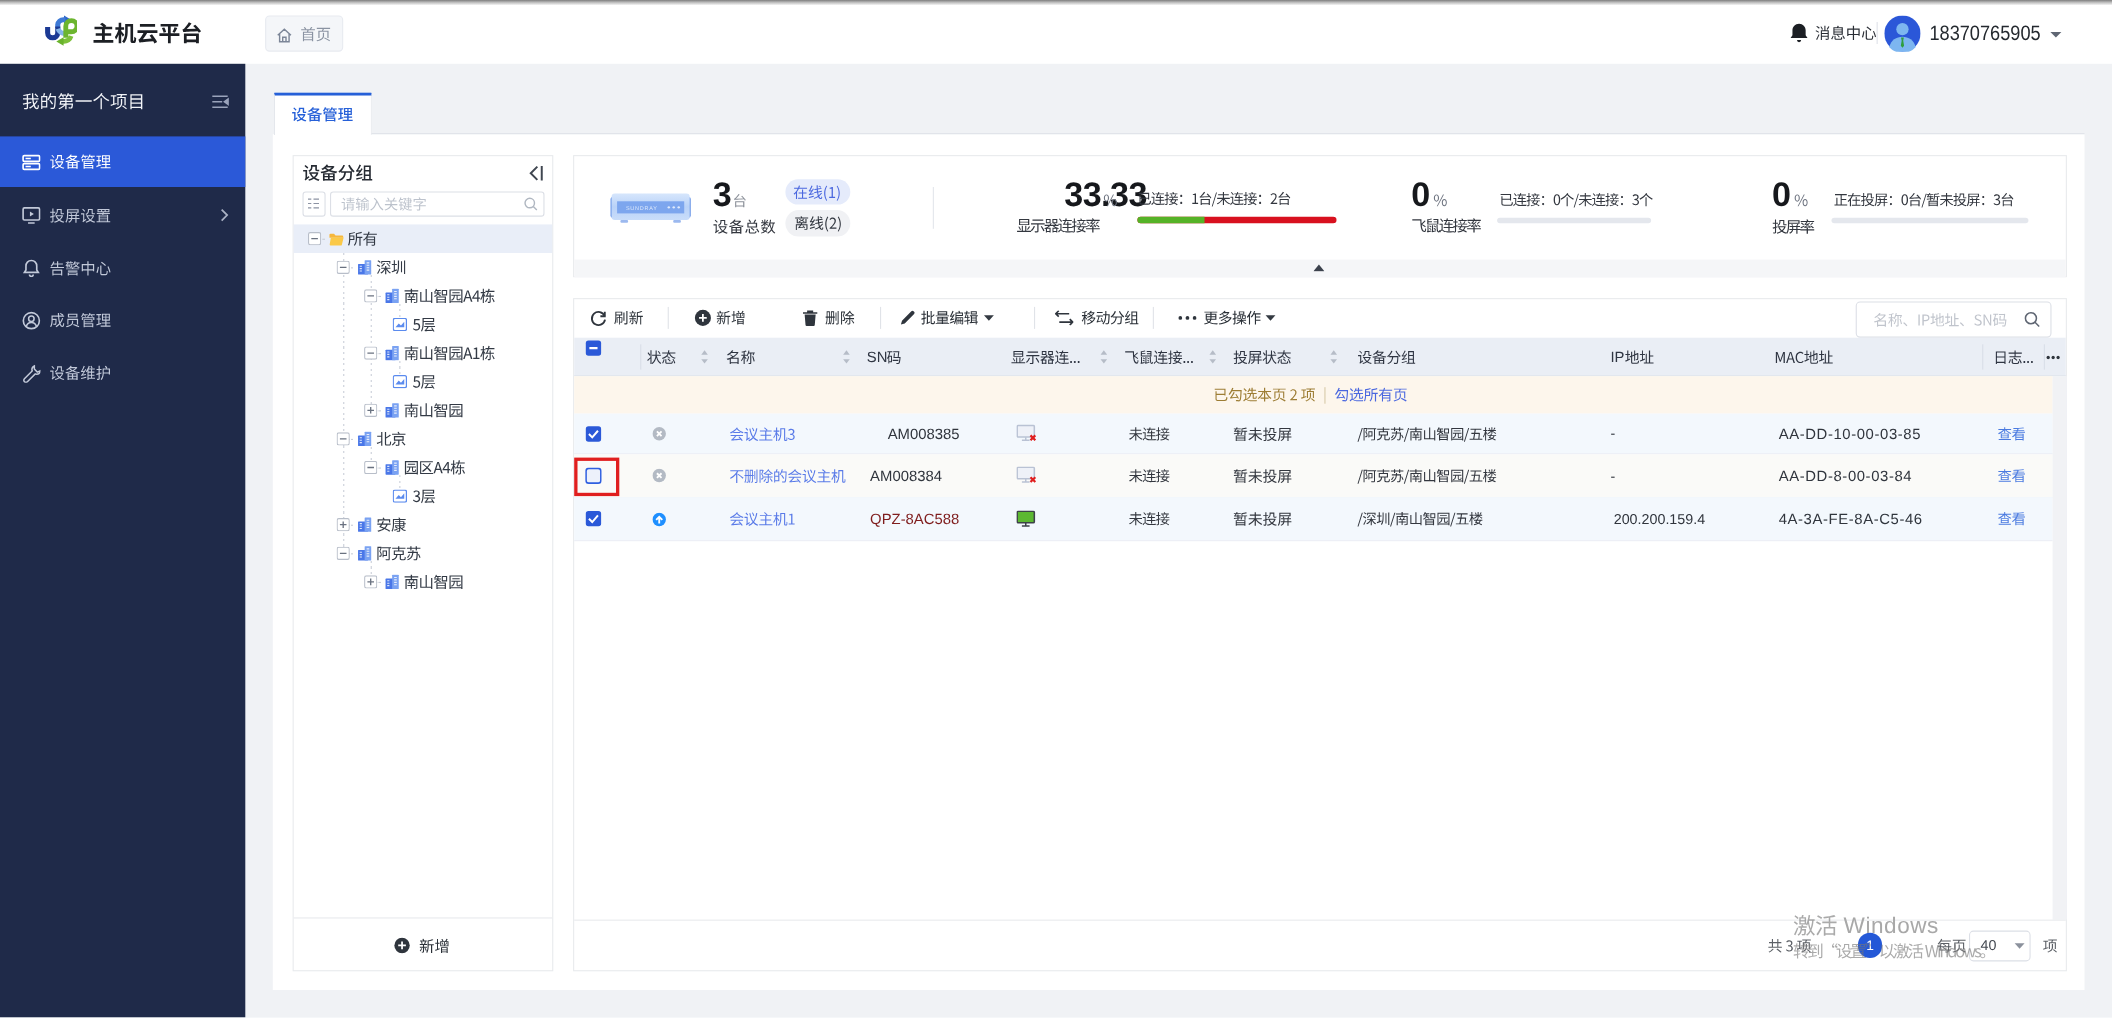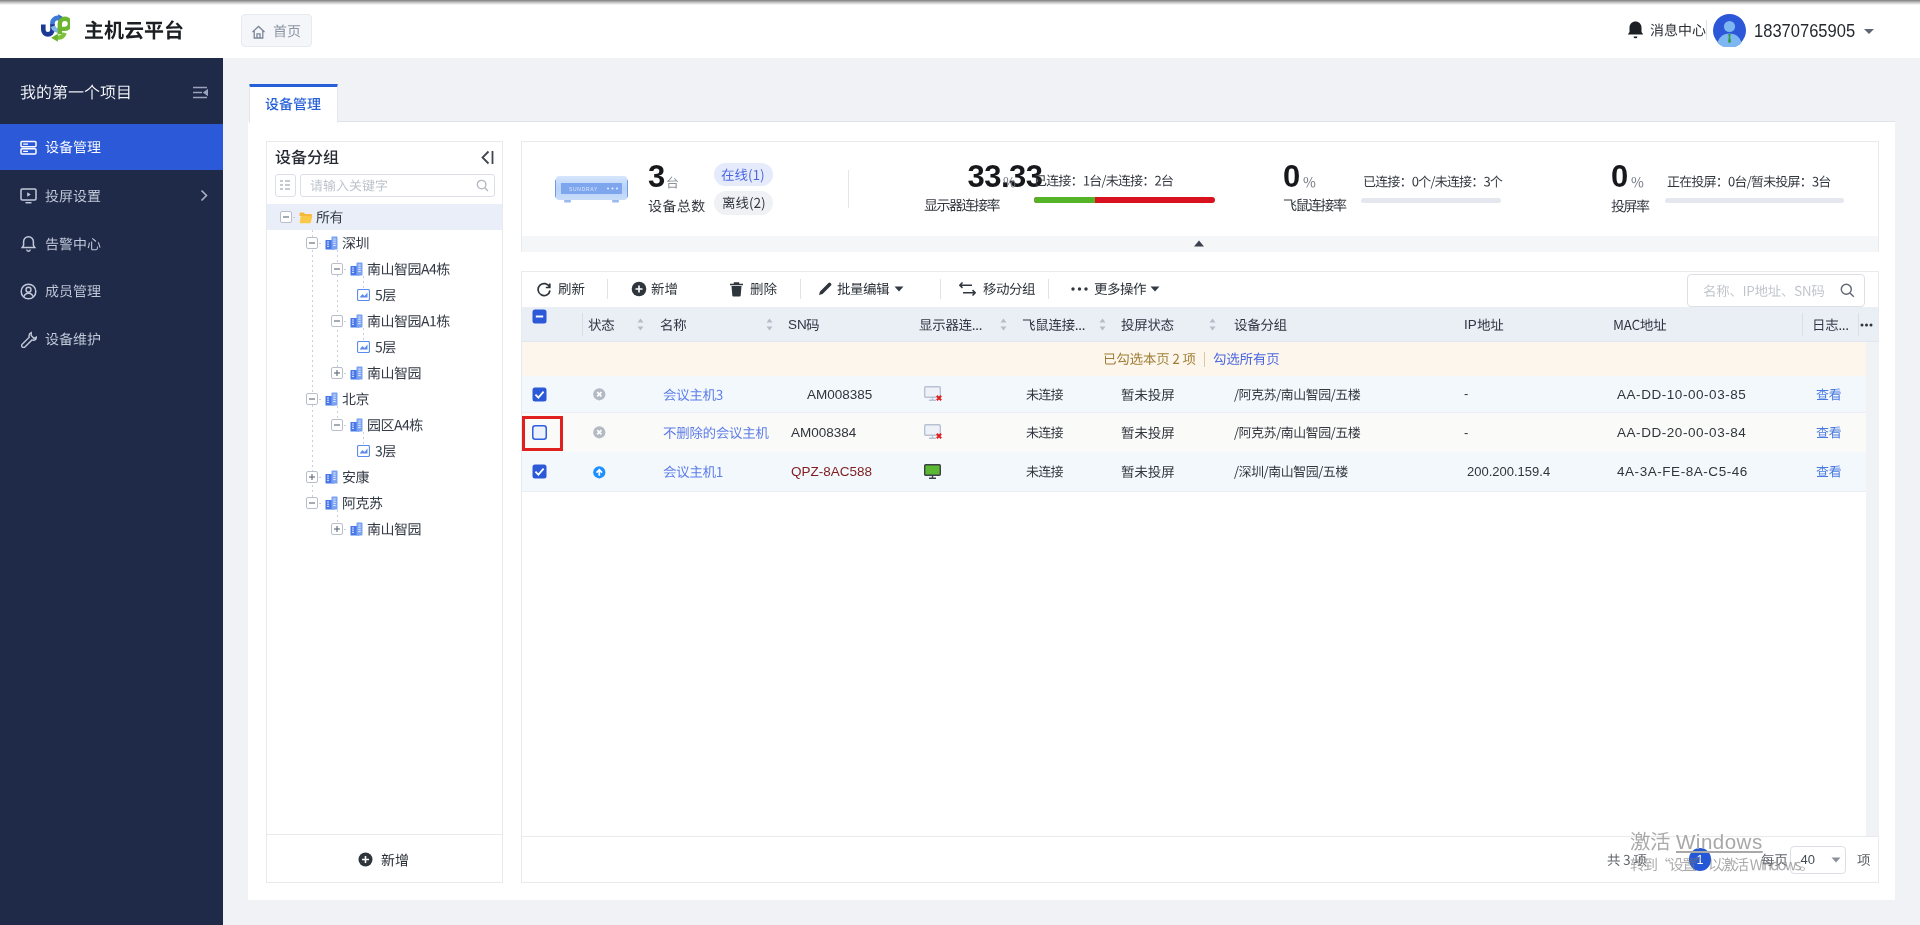--- a/index.html
+++ b/index.html
@@ -825,21 +825,21 @@
     <svg width="55" height="14" viewBox="0 -11.9 55 14" style="display:block;overflow:visible;">
       <path d="M7.6 -10.4V-8.4C7.6 -7.3 7.5 -5.8 6.7 -4.8C6.9 -4.7 7.3 -4.4 7.4 -4.2C8.2 -5.1 8.4 -6.4 8.5 -7.5H10.3V-4.3H11.3V-7.5H12.8V-8.3H8.5V-8.4V-9.7C9.9 -9.9 11.4 -10.1 12.5 -10.4L11.9 -11.2C10.9 -10.8 9.1 -10.6 7.6 -10.4ZM3.3 -1.3H10.2V-0.2H3.3ZM3.3 -2.1V-3.2H10.2V-2.1ZM2.4 -4.0V1.1H3.3V0.6H10.2V1.1H11.2V-4.0ZM0.7 -6.0 0.8 -5.1 3.9 -5.5V-4.2H4.9V-5.6L6.9 -5.8L6.9 -6.6L4.9 -6.4V-7.4H7.0V-8.2H4.9V-9.1H3.9V-8.2H2.2C2.6 -8.6 2.9 -9.1 3.3 -9.6H7.0V-10.4H3.8L4.2 -11.1L3.2 -11.4C3.0 -11.1 2.9 -10.7 2.7 -10.4H0.7V-9.6H2.2C1.9 -9.2 1.7 -8.8 1.6 -8.7C1.3 -8.4 1.1 -8.2 0.9 -8.1C1.0 -7.8 1.1 -7.4 1.2 -7.2C1.3 -7.3 1.7 -7.4 2.3 -7.4H3.9V-6.3Z M19.6 -11.3V-9.1H15.2V-8.1H19.6V-5.8H14.2V-4.8H19.0C17.8 -3.1 15.7 -1.4 13.9 -0.5C14.1 -0.3 14.4 0.1 14.6 0.3C16.4 -0.6 18.3 -2.2 19.6 -4.0V1.1H20.7V-4.0C22.0 -2.2 23.9 -0.6 25.7 0.3C25.9 0.1 26.2 -0.3 26.4 -0.5C24.6 -1.4 22.5 -3.1 21.2 -4.8H26.1V-5.8H20.7V-8.1H25.2V-9.1H20.7V-11.3Z M29.3 -11.3V-8.6H27.4V-7.7H29.3V-4.7C28.5 -4.5 27.8 -4.3 27.3 -4.2L27.6 -3.2L29.3 -3.7V-0.2C29.3 -0.0 29.2 0.0 29.0 0.1C28.8 0.1 28.2 0.1 27.6 0.0C27.7 0.3 27.9 0.7 27.9 1.0C28.9 1.0 29.4 1.0 29.8 0.8C30.1 0.6 30.3 0.4 30.3 -0.2V-4.0L31.7 -4.4L31.5 -5.4L30.3 -5.0V-7.7H31.9V-8.6H30.3V-11.3ZM33.2 -10.9V-9.4C33.2 -8.4 33.0 -7.3 31.4 -6.5C31.6 -6.3 32.0 -5.9 32.1 -5.7C33.8 -6.7 34.1 -8.1 34.1 -9.3V-9.9H36.5V-7.7C36.5 -6.7 36.7 -6.3 37.7 -6.3C37.8 -6.3 38.6 -6.3 38.8 -6.3C39.1 -6.3 39.4 -6.3 39.5 -6.4C39.5 -6.6 39.5 -7.0 39.4 -7.3C39.3 -7.2 39.0 -7.2 38.8 -7.2C38.6 -7.2 37.9 -7.2 37.7 -7.2C37.5 -7.2 37.5 -7.3 37.5 -7.7V-10.9ZM37.4 -4.4C36.9 -3.4 36.2 -2.5 35.3 -1.8C34.4 -2.6 33.7 -3.4 33.3 -4.4ZM31.9 -5.4V-4.4H32.4L32.3 -4.4C32.8 -3.1 33.5 -2.1 34.5 -1.3C33.4 -0.6 32.1 -0.1 30.8 0.2C31.0 0.4 31.2 0.8 31.3 1.1C32.7 0.8 34.1 0.2 35.3 -0.6C36.4 0.2 37.6 0.8 39.1 1.1C39.2 0.8 39.5 0.4 39.7 0.2C38.4 -0.1 37.2 -0.6 36.2 -1.2C37.3 -2.2 38.2 -3.5 38.8 -5.1L38.1 -5.4L38.0 -5.4Z M44.9 -7.1C45.2 -6.7 45.5 -6.1 45.7 -5.8L46.6 -6.1C46.5 -6.5 46.1 -7.0 45.8 -7.4ZM43.0 -9.8H51.2V-8.4H43.0ZM42.0 -10.7V-6.2C42.0 -4.2 41.9 -1.4 40.6 0.6C40.9 0.7 41.3 0.9 41.5 1.1C42.9 -0.9 43.0 -4.0 43.0 -6.2V-7.5H52.3V-10.7ZM50.2 -7.4C50.0 -6.9 49.6 -6.2 49.3 -5.7H43.6V-4.8H45.7V-3.5L45.7 -3.0H43.3V-2.1H45.6C45.3 -1.2 44.7 -0.3 43.1 0.4C43.3 0.5 43.7 0.9 43.8 1.1C45.7 0.3 46.4 -0.9 46.6 -2.1H49.4V1.1H50.4V-2.1H53.0V-3.0H50.4V-4.8H52.6V-5.7H50.3C50.6 -6.1 50.9 -6.6 51.2 -7.1ZM49.4 -3.0H46.7L46.7 -3.5V-4.8H49.4Z" fill="#33373f"></path>
     </svg>
   </div>
 <div class="a" style="left:1234.0px;top:426.0px;">
     <svg width="128" height="14" viewBox="0 -11.4 128 14" style="display:block;overflow:visible;">
       <path d="M0.1 2.3H1.0L4.9 -10.3H4.0Z M9.5 -10.0V-9.1H15.1V-0.2C15.1 0.1 15.0 0.2 14.7 0.2C14.4 0.2 13.4 0.2 12.4 0.1C12.6 0.4 12.7 0.8 12.7 1.0C14.1 1.0 14.9 1.0 15.3 0.9C15.8 0.8 16.0 0.5 16.0 -0.2V-9.1H17.1V-10.0ZM10.0 -7.3V-1.6H10.8V-2.6H13.7V-7.3ZM10.8 -6.4H12.8V-3.4H10.8ZM5.6 -10.4V1.0H6.5V-9.5H8.2C8.0 -8.6 7.6 -7.5 7.2 -6.5C8.1 -5.5 8.4 -4.6 8.4 -3.9C8.4 -3.5 8.3 -3.1 8.1 -3.0C8.0 -2.9 7.9 -2.9 7.7 -2.9C7.5 -2.8 7.2 -2.9 6.9 -2.9C7.1 -2.6 7.2 -2.2 7.2 -2.0C7.5 -2.0 7.8 -2.0 8.1 -2.0C8.3 -2.1 8.6 -2.1 8.7 -2.3C9.1 -2.5 9.2 -3.1 9.2 -3.8C9.2 -4.6 9.0 -5.6 8.1 -6.6C8.5 -7.7 9.0 -9.0 9.4 -10.0L8.8 -10.4L8.6 -10.4Z M20.4 -6.4H26.8V-4.3H20.4ZM23.1 -10.9V-9.6H18.0V-8.7H23.1V-7.3H19.4V-3.4H21.5C21.2 -1.6 20.5 -0.4 17.7 0.2C17.9 0.4 18.1 0.8 18.2 1.1C21.4 0.3 22.2 -1.1 22.5 -3.4H24.5V-0.5C24.5 0.6 24.8 0.9 26.0 0.9C26.3 0.9 27.8 0.9 28.1 0.9C29.2 0.9 29.4 0.4 29.6 -1.5C29.3 -1.6 28.9 -1.8 28.7 -1.9C28.6 -0.3 28.5 -0.0 28.0 -0.0C27.6 -0.0 26.4 -0.0 26.1 -0.0C25.5 -0.0 25.5 -0.1 25.5 -0.5V-3.4H27.8V-7.3H24.1V-8.7H29.2V-9.6H24.1V-10.9Z M32.4 -4.2C32.0 -3.3 31.3 -2.2 30.5 -1.5L31.3 -1.0C32.1 -1.7 32.7 -2.9 33.2 -3.8ZM39.7 -3.9C40.3 -3.0 40.9 -1.8 41.1 -1.0L42.0 -1.4C41.7 -2.1 41.1 -3.3 40.6 -4.2ZM31.3 -6.2V-5.2H34.9C34.6 -2.8 33.7 -0.8 30.6 0.3C30.8 0.5 31.1 0.8 31.2 1.1C34.5 -0.2 35.5 -2.5 35.9 -5.2H38.6C38.5 -1.8 38.3 -0.4 38.0 -0.1C37.9 0.1 37.8 0.1 37.6 0.1C37.3 0.1 36.7 0.1 36.0 0.0C36.1 0.3 36.2 0.7 36.2 0.9C36.9 0.9 37.6 1.0 38.0 0.9C38.4 0.9 38.7 0.8 38.9 0.5C39.3 -0.0 39.5 -1.5 39.7 -5.7C39.7 -5.8 39.7 -6.2 39.7 -6.2H36.0L36.1 -7.5H35.1L35.0 -6.2ZM37.9 -10.9V-9.7H34.3V-10.9H33.3V-9.7H30.4V-8.8H33.3V-7.3H34.3V-8.8H37.9V-7.3H38.9V-8.8H41.8V-9.7H38.9V-10.9Z M42.2 2.3H43.1L47.0 -10.3H46.1Z M50.8 -6.0C51.1 -5.5 51.5 -4.8 51.6 -4.4L52.4 -4.7C52.3 -5.1 51.9 -5.8 51.6 -6.2ZM52.6 -10.9V-9.6H47.5V-8.7H52.6V-7.3H48.2V1.0H49.2V-6.4H57.2V-0.1C57.2 0.1 57.2 0.2 56.9 0.2C56.7 0.2 55.9 0.2 55.1 0.2C55.2 0.4 55.4 0.8 55.4 1.0C56.5 1.0 57.2 1.0 57.7 0.9C58.1 0.7 58.2 0.5 58.2 -0.1V-7.3H53.7V-8.7H58.9V-9.6H53.7V-10.9ZM54.8 -6.3C54.6 -5.7 54.2 -4.9 53.9 -4.4H50.2V-3.6H52.7V-2.3H49.9V-1.5H52.7V0.8H53.6V-1.5H56.5V-2.3H53.6V-3.6H56.3V-4.4H54.7C55.0 -4.9 55.3 -5.4 55.6 -6.0Z M60.6 -8.2V0.0H69.8V1.0H70.8V-8.2H69.8V-1.0H66.2V-10.8H65.2V-1.0H61.6V-8.2Z M79.7 -9.0H82.4V-6.2H79.7ZM78.8 -9.9V-5.3H83.3V-9.9ZM75.2 -1.5H81.2V-0.2H75.2ZM75.2 -2.3V-3.5H81.2V-2.3ZM74.2 -4.3V1.0H75.2V0.6H81.2V1.0H82.2V-4.3ZM73.8 -11.0C73.5 -10.0 73.0 -9.0 72.3 -8.3C72.6 -8.2 72.9 -8.0 73.1 -7.9C73.4 -8.2 73.7 -8.6 73.9 -9.0H75.0V-8.3L75.0 -7.8H72.3V-7.0H74.9C74.6 -6.2 73.9 -5.4 72.2 -4.7C72.4 -4.5 72.7 -4.2 72.8 -4.0C74.2 -4.6 75.0 -5.4 75.4 -6.1C76.1 -5.7 77.1 -5.0 77.5 -4.7L78.1 -5.3C77.8 -5.6 76.3 -6.5 75.7 -6.8L75.8 -7.0H78.2V-7.8H76.0L76.0 -8.3V-9.0H77.9V-9.8H74.3C74.5 -10.1 74.6 -10.5 74.7 -10.8Z M87.6 -8.1V-7.3H93.8V-8.1ZM86.8 -5.9V-5.0H88.9C88.7 -3.2 88.3 -2.1 86.5 -1.5C86.7 -1.4 87.0 -1.1 87.1 -0.8C89.1 -1.6 89.6 -2.8 89.8 -5.0H91.3V-2.4C91.3 -1.5 91.5 -1.2 92.4 -1.2C92.6 -1.2 93.5 -1.2 93.7 -1.2C94.4 -1.2 94.6 -1.6 94.7 -3.0C94.4 -3.1 94.1 -3.2 93.9 -3.3C93.9 -2.2 93.8 -2.0 93.6 -2.0C93.4 -2.0 92.6 -2.0 92.5 -2.0C92.2 -2.0 92.1 -2.1 92.1 -2.4V-5.0H94.6V-5.9ZM85.3 -10.3V1.0H86.2V0.4H95.2V1.0H96.2V-10.3ZM86.2 -0.5V-9.4H95.2V-0.5Z M96.8 2.3H97.7L101.6 -10.3H100.7Z M103.6 -5.9V-4.9H106.0C105.7 -3.4 105.5 -1.8 105.2 -0.6H102.0V0.3H113.6V-0.6H110.9C111.1 -2.3 111.3 -4.4 111.4 -5.8L110.7 -5.9L110.5 -5.9H107.2L107.6 -8.7H112.7V-9.7H102.8V-8.7H106.6C106.4 -7.8 106.3 -6.8 106.2 -5.9ZM106.3 -0.6C106.5 -1.8 106.8 -3.3 107.0 -4.9H110.3C110.2 -3.7 110.1 -2.0 109.9 -0.6Z M119.2 -10.2C119.6 -9.7 120.0 -8.9 120.2 -8.4L121.0 -8.9C120.8 -9.3 120.3 -10.0 120.0 -10.6ZM124.6 -10.7C124.4 -10.1 123.9 -9.3 123.6 -8.8L124.2 -8.4C124.6 -8.9 125.1 -9.7 125.5 -10.3ZM121.8 -10.9V-8.4H118.7V-7.6H121.2C120.4 -6.8 119.3 -6.0 118.4 -5.6C118.6 -5.4 118.8 -5.1 119.0 -4.9C119.9 -5.4 121.0 -6.2 121.8 -7.1V-5.0H122.7V-7.1C123.6 -6.3 124.7 -5.4 125.6 -4.9C125.7 -5.2 126.0 -5.5 126.2 -5.7C125.3 -6.1 124.1 -6.8 123.4 -7.6H125.9V-8.4H122.7V-10.9ZM123.7 -3.0C123.4 -2.2 123.0 -1.7 122.4 -1.2C121.9 -1.4 121.3 -1.6 120.7 -1.8C120.9 -2.2 121.2 -2.6 121.4 -3.0ZM119.3 -1.4C120.1 -1.2 120.8 -0.9 121.5 -0.7C120.7 -0.2 119.6 0.0 118.3 0.2C118.4 0.4 118.6 0.8 118.7 1.0C120.3 0.8 121.6 0.4 122.6 -0.2C123.6 0.2 124.5 0.6 125.2 1.0L125.9 0.3C125.2 -0.1 124.3 -0.4 123.4 -0.8C124.0 -1.4 124.4 -2.1 124.7 -3.0H126.1V-3.8H121.9C122.0 -4.2 122.2 -4.5 122.3 -4.8L121.3 -5.0C121.2 -4.6 121.0 -4.2 120.8 -3.8H118.5V-3.0H120.4C120.0 -2.4 119.7 -1.9 119.3 -1.4ZM116.1 -10.9V-8.4H114.5V-7.5H116.1C115.7 -5.7 115.0 -3.7 114.2 -2.6C114.4 -2.3 114.6 -1.9 114.7 -1.6C115.2 -2.4 115.7 -3.7 116.1 -5.0V1.0H117.0V-5.8C117.3 -5.1 117.7 -4.4 117.9 -4.0L118.5 -4.7C118.3 -5.1 117.3 -6.5 117.0 -7.0V-7.5H118.3V-8.4H117.0V-10.9Z" fill="#33373f"></path>
     </svg>
   </div>
 <div class="a" style="top:424.5px;font:normal 13px Liberation Sans,sans-serif;color:#30353d;line-height:16px;white-space:nowrap;left:1464px;">-</div>
-<div class="a" style="top:424.0px;font:normal 13.5px Liberation Sans,sans-serif;color:#30353d;line-height:17px;white-space:nowrap;letter-spacing:0.55px;left:1617px;">AA-DD-20-00-03-84</div>
+<div class="a" style="top:424.0px;font:normal 13.5px Liberation Sans,sans-serif;color:#30353d;line-height:17px;white-space:nowrap;letter-spacing:0.55px;left:1617px;">AA-DD-8-00-03-84</div>
 <div class="a" style="left:1816.0px;top:426.0px;">
     <svg width="27" height="14" viewBox="0 -11.4 27 14" style="display:block;overflow:visible;">
       <path d="M3.8 -2.8H9.1V-1.7H3.8ZM3.8 -4.6H9.1V-3.5H3.8ZM2.9 -5.3V-1.0H10.1V-5.3ZM1.0 -0.3V0.6H12.1V-0.3ZM6.0 -10.9V-9.3H0.7V-8.4H4.9C3.8 -7.2 2.1 -6.1 0.5 -5.5C0.7 -5.3 1.0 -5.0 1.1 -4.7C2.9 -5.4 4.8 -6.8 6.0 -8.3V-5.7H6.9V-8.4C8.1 -6.9 10.1 -5.5 11.9 -4.8C12.0 -5.1 12.3 -5.5 12.5 -5.6C10.9 -6.1 9.1 -7.2 8.0 -8.4H12.3V-9.3H6.9V-10.9Z M17.0 -2.8H22.7V-1.9H17.0ZM17.0 -3.5V-4.4H22.7V-3.5ZM17.0 -1.2H22.7V-0.2H17.0ZM23.4 -10.8C21.4 -10.4 17.4 -10.2 14.2 -10.2C14.3 -10.0 14.4 -9.6 14.4 -9.4C15.6 -9.4 16.8 -9.5 18.0 -9.5C17.9 -9.2 17.8 -8.9 17.7 -8.6H14.4V-7.8H17.4C17.3 -7.5 17.2 -7.2 17.0 -6.9H13.5V-6.0H16.5C15.7 -4.7 14.6 -3.5 13.1 -2.6C13.3 -2.4 13.6 -2.1 13.8 -1.9C14.6 -2.4 15.4 -3.0 16.1 -3.8V1.1H17.0V0.5H22.7V1.1H23.7V-5.1H17.1C17.3 -5.4 17.5 -5.7 17.7 -6.0H24.9V-6.9H18.1C18.2 -7.2 18.4 -7.5 18.5 -7.8H24.2V-8.6H18.8L19.1 -9.6C21.0 -9.7 22.7 -9.9 24.1 -10.1Z" fill="#4a7ae0"></path>
     </svg>
   </div>
 <div class="a" style="left:521.5px;top:452.3px;width:1344.5px;height:39.19999999999999px;background:#f3f8fd;"></div>
 <div class="a" style="left:521.5px;top:491.0px;width:1344.5px;height:1px;background:#ebeef5;"></div>
 <div class="a" style="left:531.5px;top:464.4px;">
     <svg width="15" height="15" viewBox="0 0 15 15" style="display:block">
       <rect x="0.5" y="0.5" width="14" height="14" rx="2.5" fill="#2b59d8"></rect>
@@ -911,17 +911,17 @@
 <div class="a" style="left:1857.0px;top:852.8px;z-index:6;">
     <svg width="15" height="14" viewBox="0 -11.9 15 14" style="display:block;overflow:visible;">
       <path d="M8.3 -6.8V-3.9C8.3 -2.5 8.0 -0.8 4.3 0.3C4.5 0.5 4.8 0.8 4.9 1.0C8.8 -0.2 9.4 -2.1 9.4 -3.9V-6.8ZM9.3 -1.2C10.3 -0.6 11.7 0.4 12.3 1.1L13.0 0.4C12.3 -0.3 11.0 -1.2 9.9 -1.9ZM0.4 -2.5 0.6 -1.4C1.9 -1.8 3.5 -2.4 5.1 -3.0L5.0 -3.8L3.3 -3.3V-8.8H4.9V-9.7H0.6V-8.8H2.3V-3.0ZM5.6 -8.4V-2.1H6.6V-7.5H11.0V-2.1H12.0V-8.4H8.8C9.0 -8.8 9.3 -9.3 9.5 -9.8H12.9V-10.7H5.1V-9.8H8.3C8.1 -9.4 8.0 -8.9 7.8 -8.4Z" fill="#5c6066"></path>
     </svg>
   </div>
 <div class="a" style="left:1630.0px;top:830.8px;z-index:50;opacity:0.62;">
     <svg width="42" height="22" viewBox="0 -18.0 42 22" style="display:block;overflow:visible;">
       <path d="M7.0 -11.3H10.6V-9.7H7.0ZM7.0 -14.0H10.6V-12.4H7.0ZM1.3 -16.1C2.3 -15.4 3.5 -14.3 4.2 -13.5L5.1 -14.5C4.5 -15.3 3.2 -16.3 2.2 -17.0ZM0.7 -10.4C1.7 -9.8 3.0 -8.9 3.5 -8.2L4.5 -9.3C3.8 -9.9 2.6 -10.8 1.6 -11.4ZM0.9 0.5 2.2 1.3C3.0 -0.5 4.0 -3.0 4.8 -5.1L3.7 -5.9C2.9 -3.6 1.7 -1.0 0.9 0.5ZM14.2 -17.2C13.8 -14.0 13.1 -10.9 11.9 -8.9V-15.1H9.1L9.8 -17.0L8.2 -17.2C8.1 -16.6 7.9 -15.8 7.7 -15.1H5.7V-8.5H11.8C12.1 -8.3 12.6 -7.7 12.8 -7.5C13.1 -8.0 13.4 -8.7 13.7 -9.3C14.0 -7.4 14.5 -5.3 15.3 -3.3C14.5 -1.7 13.4 -0.3 11.9 0.7C12.2 0.9 12.7 1.4 12.9 1.7C14.2 0.7 15.2 -0.5 16.0 -1.9C16.7 -0.6 17.7 0.7 18.9 1.6C19.1 1.3 19.6 0.7 19.9 0.4C18.6 -0.6 17.5 -1.9 16.7 -3.4C17.8 -5.7 18.4 -8.5 18.7 -11.9H19.7V-13.3H14.9C15.2 -14.5 15.4 -15.7 15.6 -17.0ZM7.5 -8.1 8.0 -6.9H4.9V-5.7H6.9V-4.9C6.9 -3.4 6.6 -1.0 4.1 0.8C4.4 1.0 4.9 1.4 5.1 1.7C7.1 0.2 7.8 -1.5 8.1 -3.1H10.4C10.3 -1.1 10.2 -0.3 10.0 -0.1C9.9 0.1 9.7 0.1 9.5 0.1C9.2 0.1 8.5 0.1 7.8 0.0C8.0 0.4 8.1 0.9 8.2 1.3C8.9 1.4 9.7 1.3 10.1 1.3C10.6 1.3 10.9 1.1 11.2 0.8C11.6 0.4 11.7 -0.8 11.8 -3.8C11.8 -4.0 11.8 -4.4 11.8 -4.4H8.2V-4.9V-5.7H12.5V-6.9H9.5C9.3 -7.4 9.0 -8.0 8.8 -8.4ZM17.4 -11.9C17.1 -9.2 16.7 -6.9 16.0 -5.0C15.2 -7.1 14.8 -9.5 14.5 -11.6L14.6 -11.9Z M21.9 -15.9C23.1 -15.2 24.8 -14.2 25.7 -13.6L26.6 -14.8C25.7 -15.4 24.0 -16.4 22.7 -17.0ZM20.9 -10.2C22.1 -9.6 23.8 -8.6 24.7 -8.0L25.5 -9.3C24.6 -9.8 22.9 -10.8 21.7 -11.4ZM21.3 0.3 22.6 1.4C23.9 -0.5 25.3 -3.1 26.4 -5.3L25.2 -6.3C24.1 -4.0 22.4 -1.3 21.3 0.3ZM26.6 -11.2V-9.7H32.5V-6.3H28.0V1.6H29.5V0.7H36.8V1.5H38.3V-6.3H33.9V-9.7H39.6V-11.2H33.9V-14.8C35.7 -15.1 37.4 -15.5 38.7 -15.9L37.5 -17.1C35.2 -16.3 31.1 -15.7 27.5 -15.3C27.7 -15.0 27.9 -14.4 28.0 -14.0C29.4 -14.1 31.0 -14.3 32.5 -14.6V-11.2ZM29.5 -0.7V-4.9H36.8V-0.7Z" fill="#777777"></path>
     </svg>
   </div>
-<div class="a" style="top:829.0px;font:normal 20.5px Liberation Sans,sans-serif;color:#a8a8a8;line-height:26px;white-space:nowrap;letter-spacing:0.5px;z-index:50;left:1676px;text-decoration:underline;">Windows</div>
+<div class="a" style="top:829.0px;font:normal 20.5px Liberation Sans,sans-serif;color:#a8a8a8;line-height:26px;white-space:nowrap;letter-spacing:0.5px;z-index:50;left:1676px;">Windows</div>
 <div class="a" style="left:1630.0px;top:856.5px;z-index:50;opacity:0.62;">
     <svg width="184" height="16" viewBox="0 -13.2 184 16" style="display:block;overflow:visible;">
       <path d="M1.2 -5.0C1.3 -5.1 1.8 -5.2 2.3 -5.2H3.6V-3.0L0.6 -2.5L0.8 -1.4L3.6 -1.9V1.1H4.7V-2.2L6.8 -2.6L6.7 -3.5L4.7 -3.2V-5.2H6.3V-6.2H4.7V-8.5H3.6V-6.2H2.2C2.7 -7.3 3.1 -8.5 3.5 -9.8H6.3V-10.8H3.8C4.0 -11.4 4.1 -11.9 4.2 -12.4L3.1 -12.6C3.0 -12.0 2.9 -11.4 2.7 -10.8H0.7V-9.8H2.5C2.1 -8.6 1.8 -7.5 1.6 -7.2C1.3 -6.5 1.1 -6.0 0.9 -6.0C1.0 -5.7 1.2 -5.2 1.2 -5.0ZM6.4 -8.0V-7.0H8.6C8.3 -5.9 8.0 -4.9 7.7 -4.2H12.0C11.5 -3.4 10.8 -2.5 10.2 -1.7C9.7 -2.1 9.2 -2.4 8.7 -2.7L8.0 -2.0C9.5 -1.1 11.3 0.3 12.2 1.2L12.9 0.3C12.4 -0.1 11.8 -0.6 11.1 -1.1C12.0 -2.4 13.1 -3.8 13.8 -4.9L13.0 -5.3L12.8 -5.2H9.2L9.8 -7.0H14.4V-8.0H10.1L10.5 -9.8H13.8V-10.8H10.8L11.2 -12.4L10.1 -12.6L9.7 -10.8H7.0V-9.8H9.4L8.9 -8.0Z M22.6 -11.3V-2.2H23.7V-11.3ZM25.6 -12.4V-0.6C25.6 -0.3 25.5 -0.2 25.3 -0.2C25.0 -0.2 24.2 -0.2 23.3 -0.2C23.5 0.1 23.6 0.6 23.7 0.9C24.8 0.9 25.6 0.9 26.1 0.7C26.5 0.5 26.7 0.1 26.7 -0.6V-12.4ZM13.9 -0.6 14.2 0.4C16.2 0.1 19.0 -0.5 21.7 -1.0L21.6 -2.0L18.5 -1.4V-3.8H21.5V-4.8H18.5V-6.4H17.4V-4.8H14.5V-3.8H17.4V-1.2ZM14.8 -6.6C15.1 -6.8 15.7 -6.8 20.4 -7.3C20.6 -6.9 20.8 -6.6 20.9 -6.3L21.8 -6.9C21.3 -7.8 20.4 -9.1 19.5 -10.1L18.7 -9.6C19.1 -9.2 19.4 -8.7 19.8 -8.1L16.0 -7.8C16.6 -8.6 17.2 -9.6 17.7 -10.6H21.8V-11.6H14.1V-10.6H16.4C16.0 -9.6 15.4 -8.6 15.1 -8.3C14.9 -7.9 14.7 -7.7 14.4 -7.6C14.5 -7.3 14.7 -6.8 14.8 -6.6Z M37.5 -12.1 37.2 -12.7C36.3 -12.3 35.4 -11.2 35.4 -9.9C35.4 -9.1 35.9 -8.5 36.5 -8.5C37.2 -8.5 37.6 -9.0 37.6 -9.4C37.6 -10.0 37.2 -10.4 36.6 -10.4C36.5 -10.4 36.3 -10.4 36.2 -10.3C36.2 -10.9 36.7 -11.7 37.5 -12.1ZM40.4 -12.1 40.1 -12.7C39.2 -12.3 38.2 -11.2 38.2 -9.9C38.2 -9.1 38.8 -8.5 39.4 -8.5C40.1 -8.5 40.4 -9.0 40.4 -9.4C40.4 -10.0 40.1 -10.4 39.5 -10.4C39.3 -10.4 39.2 -10.4 39.1 -10.3C39.1 -10.9 39.6 -11.7 40.4 -12.1Z M40.8 -11.6C41.6 -10.9 42.6 -9.9 43.1 -9.3L43.9 -10.1C43.4 -10.7 42.4 -11.7 41.6 -12.3ZM39.6 -7.9V-6.8H41.8V-1.4C41.8 -0.7 41.3 -0.2 41.0 -0.1C41.2 0.2 41.5 0.6 41.6 0.9C41.9 0.6 42.3 0.3 44.9 -1.7C44.8 -1.9 44.6 -2.3 44.5 -2.6L42.9 -1.4V-7.9ZM46.4 -12.1V-10.4C46.4 -9.3 46.0 -8.0 44.1 -7.1C44.3 -7.0 44.7 -6.5 44.8 -6.3C47.0 -7.3 47.4 -9.0 47.4 -10.4V-11.0H50.1V-8.6C50.1 -7.5 50.3 -7.0 51.3 -7.0C51.5 -7.0 52.2 -7.0 52.5 -7.0C52.8 -7.0 53.1 -7.0 53.3 -7.1C53.2 -7.4 53.2 -7.8 53.2 -8.1C53.0 -8.0 52.7 -8.0 52.5 -8.0C52.3 -8.0 51.6 -8.0 51.4 -8.0C51.2 -8.0 51.1 -8.1 51.1 -8.6V-12.1ZM51.1 -4.9C50.5 -3.7 49.7 -2.7 48.7 -1.9C47.7 -2.8 46.9 -3.8 46.4 -4.9ZM44.8 -6.0V-4.9H45.5L45.3 -4.8C45.9 -3.5 46.8 -2.3 47.9 -1.3C46.7 -0.6 45.4 -0.1 44.1 0.2C44.3 0.5 44.6 0.9 44.7 1.2C46.1 0.8 47.5 0.2 48.7 -0.6C49.8 0.3 51.2 0.9 52.8 1.2C52.9 0.9 53.2 0.5 53.4 0.2C52.0 -0.1 50.7 -0.6 49.6 -1.3C50.9 -2.4 51.9 -3.8 52.5 -5.7L51.8 -6.0L51.6 -6.0Z M61.8 -11.2H64.3V-9.9H61.8ZM58.3 -11.2H60.7V-9.9H58.3ZM54.8 -11.2H57.2V-9.9H54.8ZM54.9 -6.4V-0.1H52.9V0.8H66.2V-0.1H64.1V-6.4H59.4L59.6 -7.3H65.8V-8.2H59.8L60.0 -9.0H65.4V-12.0H53.8V-9.0H58.8L58.7 -8.2H53.0V-7.3H58.5L58.4 -6.4ZM55.9 -0.1V-1.0H63.0V-0.1ZM55.9 -4.1H63.0V-3.3H55.9ZM55.9 -4.8V-5.6H63.0V-4.8ZM55.9 -2.6H63.0V-1.7H55.9Z M68.5 -9.0 68.8 -8.4C69.7 -8.9 70.6 -9.9 70.6 -11.2C70.6 -12.0 70.1 -12.6 69.5 -12.6C68.8 -12.6 68.4 -12.2 68.4 -11.7C68.4 -11.1 68.8 -10.7 69.4 -10.7C69.5 -10.7 69.7 -10.8 69.8 -10.8C69.8 -10.2 69.3 -9.4 68.5 -9.0ZM65.6 -9.0 65.9 -8.4C66.8 -8.9 67.8 -9.9 67.8 -11.2C67.8 -12.0 67.2 -12.6 66.6 -12.6C65.9 -12.6 65.6 -12.2 65.6 -11.7C65.6 -11.1 65.9 -10.7 66.5 -10.7C66.7 -10.7 66.8 -10.8 66.9 -10.8C66.9 -10.2 66.4 -9.4 65.6 -9.0Z M83.6 -10.7C84.5 -9.6 85.5 -8.1 85.9 -7.1L86.9 -7.7C86.4 -8.7 85.5 -10.1 84.6 -11.2ZM89.4 -12.0C89.1 -5.3 88.0 -1.6 83.2 0.3C83.5 0.5 83.9 1.1 84.0 1.3C86.1 0.4 87.5 -0.8 88.5 -2.4C89.7 -1.2 90.9 0.2 91.5 1.2L92.5 0.4C91.8 -0.6 90.3 -2.2 89.0 -3.4C90.0 -5.6 90.4 -8.4 90.6 -12.0ZM80.1 -0.3C80.5 -0.6 81.0 -1.0 85.4 -3.1C85.3 -3.3 85.2 -3.8 85.1 -4.1L81.6 -2.5V-11.4H80.4V-2.6C80.4 -1.9 79.8 -1.4 79.5 -1.2C79.7 -1.0 80.0 -0.6 80.1 -0.3Z M96.1 -8.3H98.8V-7.1H96.1ZM96.1 -10.2H98.8V-9.1H96.1ZM92.0 -11.8C92.7 -11.2 93.6 -10.4 94.0 -9.9L94.7 -10.6C94.3 -11.2 93.4 -11.9 92.6 -12.4ZM91.5 -7.6C92.2 -7.2 93.2 -6.5 93.6 -6.0L94.3 -6.8C93.8 -7.2 92.9 -7.9 92.2 -8.3ZM91.7 0.4 92.6 1.0C93.2 -0.4 94.0 -2.2 94.5 -3.7L93.7 -4.3C93.1 -2.7 92.3 -0.8 91.7 0.4ZM101.4 -12.6C101.1 -10.3 100.6 -8.0 99.7 -6.5V-11.1H97.7L98.2 -12.4L97.0 -12.6C96.9 -12.2 96.8 -11.6 96.6 -11.1H95.2V-6.2H99.6C99.8 -6.0 100.2 -5.7 100.4 -5.5C100.6 -5.9 100.8 -6.3 101.0 -6.8C101.3 -5.4 101.6 -3.9 102.2 -2.4C101.6 -1.2 100.8 -0.2 99.7 0.5C99.9 0.7 100.3 1.1 100.4 1.2C101.4 0.5 102.1 -0.4 102.7 -1.4C103.3 -0.4 103.9 0.5 104.8 1.2C105.0 0.9 105.3 0.5 105.5 0.3C104.6 -0.4 103.8 -1.4 103.3 -2.5C104.0 -4.2 104.4 -6.2 104.7 -8.7H105.4V-9.7H101.9C102.1 -10.6 102.3 -11.5 102.4 -12.4ZM96.5 -5.9 96.8 -5.1H94.6V-4.1H96.0V-3.6C96.0 -2.5 95.8 -0.8 94.0 0.6C94.2 0.7 94.6 1.0 94.8 1.2C96.2 0.2 96.7 -1.1 96.9 -2.3H98.6C98.6 -0.8 98.5 -0.2 98.3 -0.0C98.2 0.1 98.1 0.1 97.9 0.1C97.8 0.1 97.3 0.1 96.7 0.0C96.9 0.3 97.0 0.7 97.0 1.0C97.5 1.0 98.1 1.0 98.4 1.0C98.7 0.9 99.0 0.8 99.2 0.6C99.5 0.3 99.5 -0.6 99.7 -2.8C99.7 -2.9 99.7 -3.2 99.7 -3.2H97.0V-3.6V-4.1H100.2V-5.1H97.9C97.8 -5.4 97.6 -5.8 97.4 -6.1ZM103.7 -8.7C103.5 -6.8 103.2 -5.1 102.7 -3.7C102.1 -5.2 101.8 -6.9 101.6 -8.5L101.7 -8.7Z M105.4 -11.6C106.3 -11.1 107.5 -10.4 108.2 -9.9L108.8 -10.9C108.2 -11.3 106.9 -12.0 106.0 -12.4ZM104.6 -7.5C105.5 -7.0 106.8 -6.3 107.4 -5.8L108.0 -6.8C107.4 -7.2 106.1 -7.9 105.2 -8.3ZM105.0 0.2 105.9 1.0C106.8 -0.4 107.9 -2.3 108.7 -3.9L107.8 -4.6C107.0 -2.9 105.8 -0.9 105.0 0.2ZM108.8 -8.2V-7.1H113.1V-4.6H109.9V1.2H110.9V0.5H116.3V1.1H117.4V-4.6H114.2V-7.1H118.4V-8.2H114.2V-10.8C115.5 -11.1 116.7 -11.3 117.7 -11.7L116.8 -12.5C115.1 -12.0 112.1 -11.5 109.5 -11.2C109.6 -10.9 109.8 -10.5 109.8 -10.2C110.9 -10.3 112.0 -10.5 113.1 -10.7V-8.2ZM110.9 -0.5V-3.6H116.3V-0.5Z M122.4 0.0H124.1L125.7 -6.6C125.9 -7.5 126.1 -8.3 126.3 -9.1H126.3C126.5 -8.3 126.7 -7.5 126.9 -6.6L128.5 0.0H130.2L132.5 -11.0H131.2L130.0 -5.0C129.8 -3.8 129.6 -2.6 129.4 -1.4H129.3C129.0 -2.6 128.8 -3.8 128.5 -5.0L127.0 -11.0H125.7L124.2 -5.0C123.9 -3.8 123.7 -2.6 123.4 -1.4H123.3C123.1 -2.6 122.9 -3.8 122.7 -5.0L121.5 -11.0H120.1Z M132.3 0.0H133.6V-8.1H132.3ZM133.0 -9.8C133.5 -9.8 133.9 -10.2 133.9 -10.7C133.9 -11.3 133.5 -11.6 133.0 -11.6C132.4 -11.6 132.1 -11.3 132.1 -10.7C132.1 -10.2 132.4 -9.8 133.0 -9.8Z M134.4 0.0H135.8V-5.9C136.6 -6.7 137.2 -7.2 138.0 -7.2C139.1 -7.2 139.5 -6.5 139.5 -5.0V0.0H140.9V-5.2C140.9 -7.2 140.1 -8.4 138.4 -8.4C137.3 -8.4 136.4 -7.7 135.7 -7.0H135.7L135.5 -8.1H134.4Z M144.3 0.2C145.3 0.2 146.2 -0.3 146.8 -1.0H146.8L147.0 0.0H148.1V-11.9H146.7V-8.8L146.8 -7.4C146.1 -8.0 145.4 -8.4 144.5 -8.4C142.6 -8.4 141.0 -6.7 141.0 -4.1C141.0 -1.3 142.3 0.2 144.3 0.2ZM144.6 -1.0C143.2 -1.0 142.4 -2.1 142.4 -4.1C142.4 -5.9 143.4 -7.2 144.7 -7.2C145.4 -7.2 146.0 -7.0 146.7 -6.3V-2.1C146.0 -1.3 145.4 -1.0 144.6 -1.0Z M152.0 0.2C154.0 0.2 155.8 -1.4 155.8 -4.1C155.8 -6.8 154.0 -8.4 152.0 -8.4C150.0 -8.4 148.2 -6.8 148.2 -4.1C148.2 -1.4 150.0 0.2 152.0 0.2ZM152.0 -0.9C150.6 -0.9 149.7 -2.2 149.7 -4.1C149.7 -5.9 150.6 -7.2 152.0 -7.2C153.4 -7.2 154.4 -5.9 154.4 -4.1C154.4 -2.2 153.4 -0.9 152.0 -0.9Z M157.2 0.0H158.8L160.0 -4.4C160.2 -5.1 160.3 -5.9 160.5 -6.7H160.6C160.8 -5.9 160.9 -5.2 161.2 -4.4L162.3 0.0H164.0L166.2 -8.1H164.9L163.7 -3.4C163.5 -2.7 163.4 -1.9 163.2 -1.2H163.1C162.9 -1.9 162.7 -2.7 162.6 -3.4L161.3 -8.1H159.9L158.7 -3.4C158.5 -2.7 158.3 -1.9 158.1 -1.2H158.1C157.9 -1.9 157.7 -2.7 157.6 -3.4L156.4 -8.1H155.0Z M168.1 0.2C170.0 0.2 171.1 -0.9 171.1 -2.2C171.1 -3.8 169.8 -4.2 168.6 -4.7C167.7 -5.0 166.8 -5.3 166.8 -6.1C166.8 -6.8 167.3 -7.3 168.3 -7.3C169.1 -7.3 169.6 -7.0 170.2 -6.6L170.8 -7.4C170.2 -7.9 169.3 -8.4 168.3 -8.4C166.5 -8.4 165.5 -7.3 165.5 -6.0C165.5 -4.6 166.7 -4.1 167.9 -3.7C168.8 -3.4 169.7 -3.0 169.7 -2.1C169.7 -1.4 169.2 -0.9 168.1 -0.9C167.2 -0.9 166.4 -1.3 165.7 -1.8L165.1 -0.9C165.8 -0.3 166.9 0.2 168.1 0.2Z M172.5 -3.7C171.3 -3.7 170.2 -2.6 170.2 -1.4C170.2 -0.1 171.3 0.9 172.5 0.9C173.8 0.9 174.8 -0.1 174.8 -1.4C174.8 -2.6 173.8 -3.7 172.5 -3.7ZM172.5 0.1C171.7 0.1 171.0 -0.5 171.0 -1.4C171.0 -2.2 171.7 -2.9 172.5 -2.9C173.4 -2.9 174.0 -2.2 174.0 -1.4C174.0 -0.5 173.4 0.1 172.5 0.1Z" fill="#777777"></path>
     </svg>
   </div>
 </body></html>

